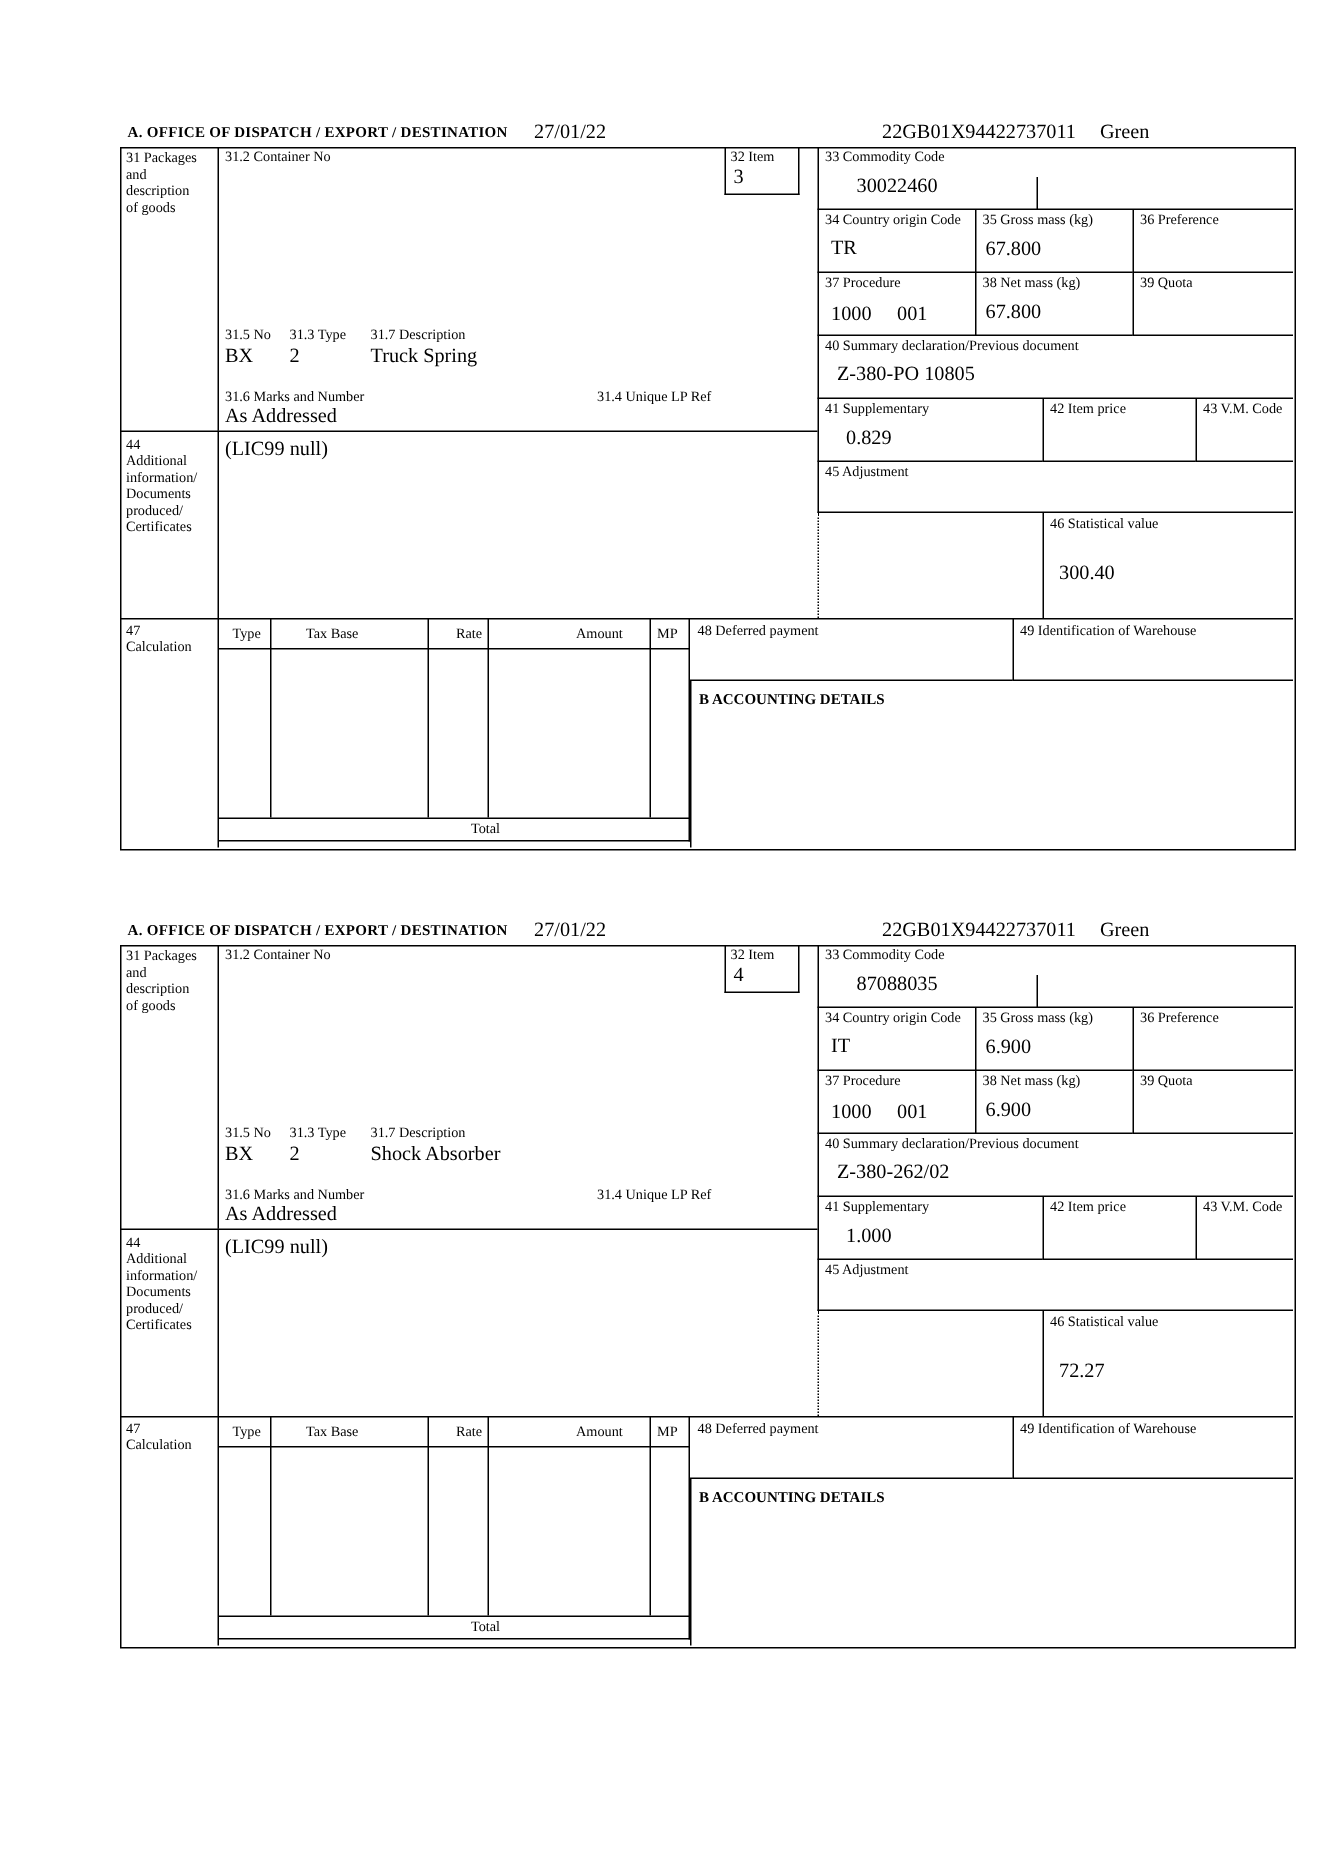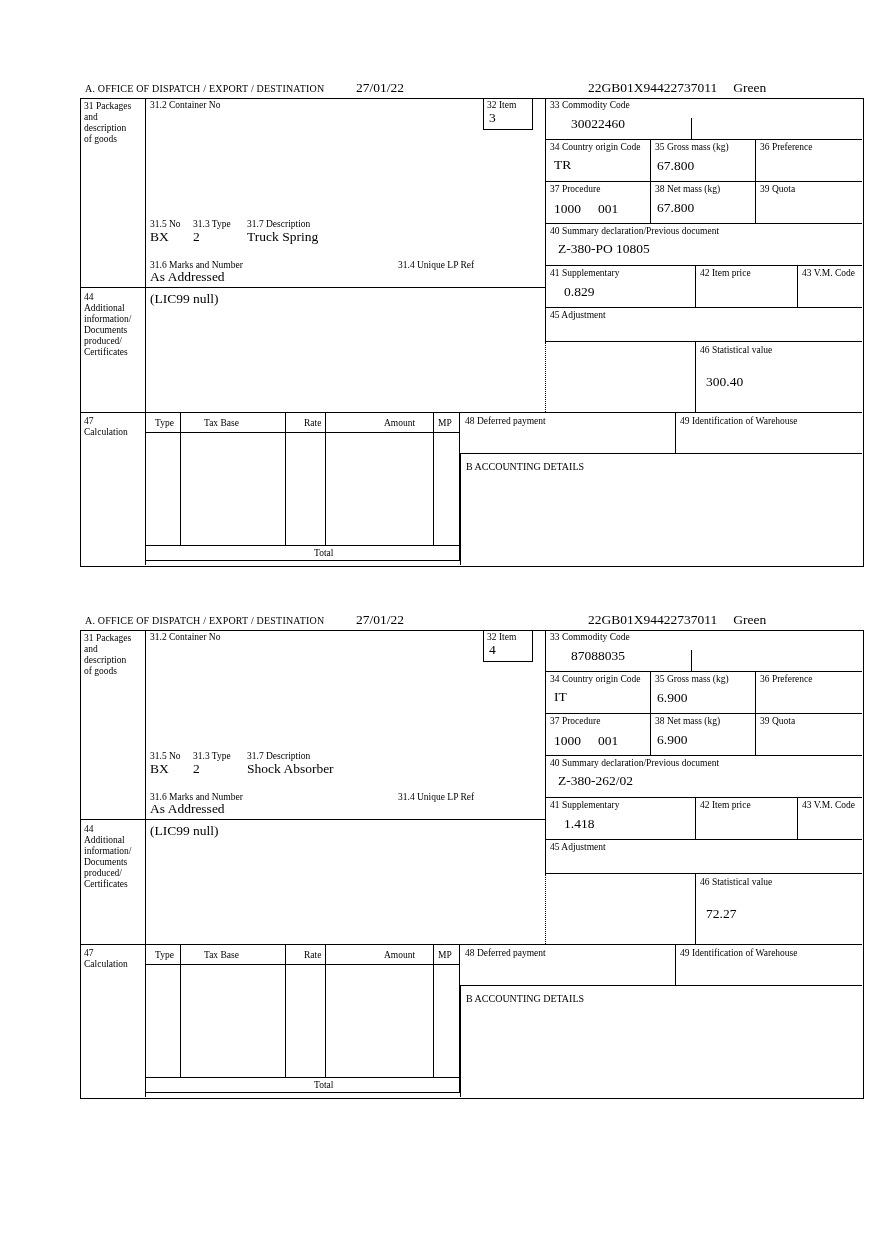--- a/index.html
+++ b/index.html
@@ -12,21 +12,21 @@
   .block-0 { top:80px; }
   .block-1 { top:612px; }
   .abs { position:absolute; }
   .cell { position:absolute; box-sizing:border-box; }
   .bl { border-left:1px solid #000; }
   .br { border-right:1px solid #000; }
   .bb { border-bottom:1px solid #000; }
   .bt { border-top:1px solid #000; }
   .lbl { font-size:9.5px; line-height:1.15; }
   .val { font-size:13.5px; line-height:1.1; }
-  .bold { font-weight:normal; }
+  .bold { font-weight:bold; }
   .pre { white-space:pre-line; }
 </style>
 </head>
 <body>
 
 <div class="page" id="page">
   <div class="block block-0">
 
     <div class="abs bold" style="left:85px;top:3px;font-size:10px;letter-spacing:0.2px">A.  OFFICE OF DISPATCH / EXPORT / DESTINATION</div>
     <div class="abs val" style="left:356px;top:1px">27/01/22</div>
@@ -236,21 +236,21 @@
       <span class="abs lbl" style="left:4px;top:2px">39 Quota</span>
     </div>
 
     <div class="cell bl bb" style="left:545px;top:144px;width:317px;height:42px">
       <span class="abs lbl" style="left:4px;top:2px">40 Summary declaration/Previous document</span>
       <span class="abs val" style="left:12px;top:18px">Z-380-262/02</span>
     </div>
 
     <div class="cell bl bb" style="left:545px;top:186px;width:150px;height:42px">
       <span class="abs lbl" style="left:4px;top:2px">41 Supplementary</span>
-      <span class="abs val" style="left:18px;top:19px">1.418</span>
+      <span class="abs val" style="left:18px;top:19px">1.000</span>
     </div>
     <div class="cell bl bb" style="left:695px;top:186px;width:102px;height:42px">
       <span class="abs lbl" style="left:4px;top:2px">42 Item price</span>
     </div>
     <div class="cell bl bb" style="left:797px;top:186px;width:65px;height:42px">
       <span class="abs lbl" style="left:4px;top:2px">43 V.M. Code</span>
     </div>
 
     <div class="cell bl bb" style="left:545px;top:228px;width:317px;height:34px">
       <span class="abs lbl" style="left:4px;top:2px">45 Adjustment</span>

